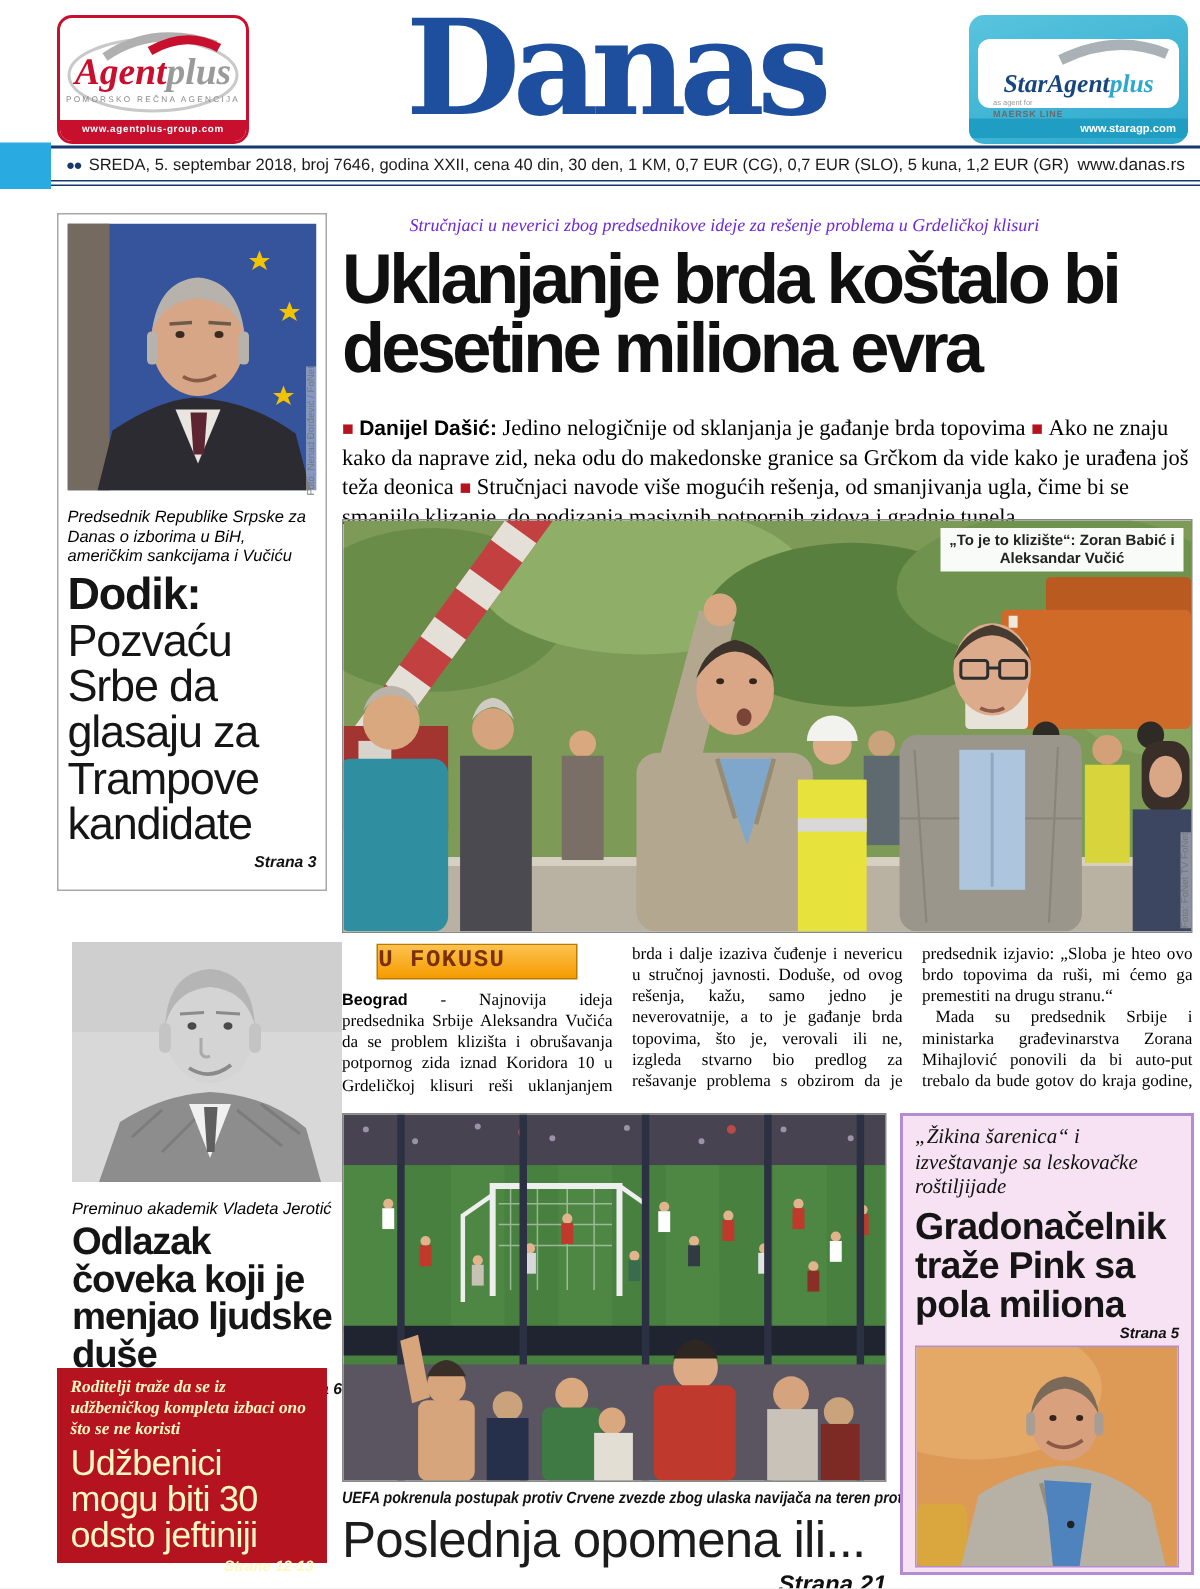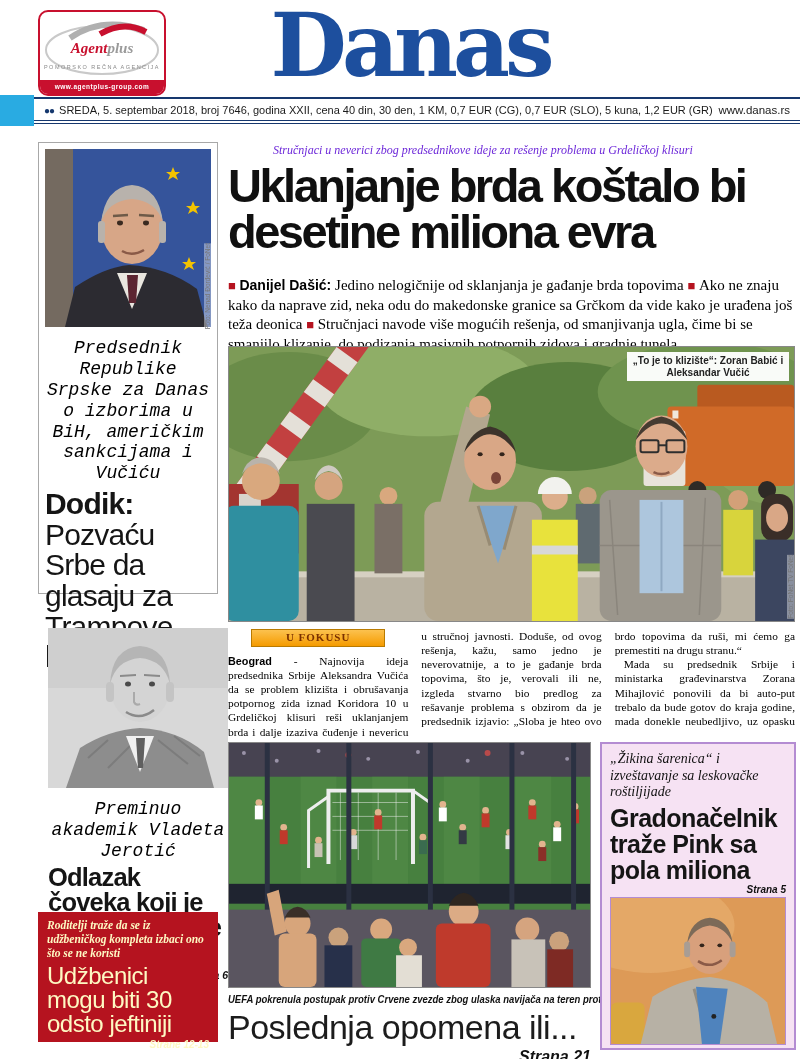--- a/index.html
+++ b/index.html
@@ -6,21 +6,21 @@
   .page{position:relative;width:800px;height:1059px;background:#fff;margin:0 auto;overflow:hidden;
         font-family:"Liberation Sans",sans-serif;color:#111;}
   
   .masthead{position:absolute;left:180px;top:-4px;width:460px;text-align:center;
             font-family:"DejaVu Serif",serif;font-weight:bold;font-size:88px;line-height:98px;
             color:#1d4f9e;letter-spacing:-5px;}
   .logo-agent{position:absolute;left:38px;top:10px;width:128px;height:86px;border:2px solid #c8102e;
               border-radius:10px;background:#fff;overflow:hidden;box-sizing:border-box;}
   .logo-agent svg{position:absolute;left:0;top:0;}
   .ag-name{position:absolute;left:0;top:26px;width:100%;text-align:center;
-           font-family:"Liberation Serif",serif;font-style:italic;font-weight:bold;font-size:15px;line-height:21px;}
+           font-family:"Liberation Serif",serif;font-style:italic;font-weight:bold;font-size:25px;line-height:21px;}
   .ag-red{color:#c8102e;} .ag-grey{color:#9a9a9a;}
   .ag-tag{position:absolute;left:0;top:52px;width:100%;text-align:center;font-size:5.5px;
           letter-spacing:1.5px;color:#8a8a8a;}
   .ag-bar{position:absolute;left:0;bottom:0;width:100%;height:14px;background:#c8102e;color:#fff;
           font-size:6.5px;font-weight:bold;text-align:center;line-height:14px;letter-spacing:.5px;}
   .logo-star{position:absolute;left:646px;top:10px;width:146px;height:86px;border-radius:10px;
              background:linear-gradient(160deg,#59c4de,#2da8cc);overflow:hidden;}
   .st-panel{position:absolute;left:6px;top:16px;width:134px;height:46px;background:#fff;border-radius:8px;}
   .st-name{position:absolute;left:0;top:20px;width:100%;text-align:center;
            font-family:"Liberation Serif",serif;font-style:italic;font-weight:bold;font-size:17px;}
@@ -34,22 +34,22 @@
            border-bottom:4px double #16386e;box-sizing:border-box;}
   .dateline{position:absolute;left:44px;top:104px;font-size:11px;color:#1a1a1a;}
   .date-bullets{color:#16386e;font-size:10px;letter-spacing:-1px;margin-right:5px;}
   .website{position:absolute;right:10px;top:104px;font-size:11.5px;color:#1a1a1a;}
   
   .box-dodik{position:absolute;left:38px;top:142px;width:180px;height:452px;border:1px solid #a8a8a8;
              padding:6px;box-sizing:border-box;}
   .ph{position:relative;display:block;}
   .vcredit{position:absolute;right:0;bottom:2px;writing-mode:vertical-rl;transform:rotate(180deg);
            font-size:6.5px;color:#777;background:rgba(255,255,255,.4);}
-  .cap-serif{font-family:Liberation Mono, monospace;font-style:italic;font-size:18px;line-height:1.16;
-             margin-top:7px;color:#000;text-align:center;}
+  .cap-serif{font-family:Liberation Sans, sans-serif;font-style:italic;font-size:11px;line-height:1.16;
+             margin-top:7px;color:#000;}
   .hl-dodik{margin-top:5px;letter-spacing:-0.8px;line-height:1.02;font-size:30px;color:#151515;}
   .hl-dodik .hl-bold{display:block;font-weight:bold;}
   .hl-dodik .hl-rest{display:block;font-weight:normal;}
   .pageref{text-align:right;font-weight:bold;font-style:italic;font-size:10.5px;margin-top:3px;color:#111;}
   .sec-jerotic{position:absolute;left:48px;top:600px;width:180px;margin-top:28px;}
   .hl-jerotic{margin-top:3px;font-weight:bold;font-size:25.5px;line-height:0.99;letter-spacing:-0.8px;color:#151515;}
   .box-udzb{position:absolute;left:38px;top:912px;width:180px;height:130px;background:#b5131f;color:#fef9c3;
             padding:7px 9px;box-sizing:border-box;}
   .udzb-kicker{font-family:"Liberation Serif",serif;font-style:italic;font-weight:bold;font-size:11.5px;line-height:1.2;}
   .udzb-headline{font-size:24px;line-height:0.99;margin-top:4px;letter-spacing:-0.5px;}
@@ -64,22 +64,22 @@
   .lead-item::before{content:"■ ";color:#b5131f;font-family:"Liberation Sans",sans-serif;font-size:13px;}
   .lead-item b{font-family:"Liberation Sans",sans-serif;font-size:14px;}
   .mainphoto{position:absolute;left:228px;top:346px;width:567px;height:276px;border:1px solid #888;
              box-sizing:border-box;overflow:hidden;}
   .photo-cap{position:absolute;top:5px;right:5px;width:152px;background:rgba(255,255,255,.96);
              font-weight:bold;font-size:10px;line-height:1.15;padding:3px 5px;text-align:center;color:#222;}
   .article{position:absolute;left:228px;top:629px;width:567px;height:112px;overflow:hidden;
            column-count:3;column-gap:13px;font-family:"Liberation Serif",serif;font-size:11.4px;
            line-height:1.24;text-align:justify;color:#000;}
   .focus{width:132px;margin:0 auto 7px auto;background:linear-gradient(#fcc24f,#f59b00);
-         border:1px solid #b97a00;text-align:center;font-family:Liberation Serif, serif;
-         font-weight:bold;font-size:11px;color:#7a3000;padding:1px 0;letter-spacing:1px;}
+         border:1px solid #b97a00;text-align:left;font-family:Liberation Mono, monospace;
+         font-weight:bold;font-size:16px;color:#7a3000;padding:1px 0;letter-spacing:1px;}
   .article p{margin:0;}
   .article .city{font-family:"Liberation Sans",sans-serif;font-weight:bold;font-size:10.8px;}
   .article .indent{text-indent:9px;}
   
   .football{position:absolute;left:228px;top:742px;width:363px;}
   .fb-photo{display:block;border:1px solid #888;box-sizing:border-box;}
   .fb-kicker{margin-top:5px;width:413px;transform:scaleX(.88);transform-origin:0 0;
              font-weight:bold;font-style:italic;font-size:10.8px;color:#111;white-space:nowrap;}
   .fb-headline{margin-top:3px;font-size:34px;font-weight:normal;letter-spacing:-0.5px;color:#1c1c1c;}
   .fb-ref{text-align:right;font-weight:bold;font-style:italic;font-size:16px;margin-top:1px;}
@@ -102,20 +102,31 @@
       <path d="M30,26 Q62,4 104,18" fill="none" stroke="#b0b0b0" stroke-width="6"></path>
       <path d="M60,22 Q84,8 106,20" fill="none" stroke="#c8102e" stroke-width="6"></path>
     </svg>
     <div class="ag-name"><span class="ag-red">Agent</span><span class="ag-grey">plus</span></div>
     <div class="ag-tag">POMORSKO REČNA AGENCIJA</div>
     <div class="ag-bar">www.agentplus-group.com</div>
   </div>
 
   <div class="masthead">Danas</div>
 
+  <div class="logo-star">
+    <div class="st-panel">
+      <svg width="134" height="46" viewBox="0 0 134 46">
+        <path d="M55,14 Q92,-4 126,10" fill="none" stroke="#aab2b8" stroke-width="7"></path>
+      </svg>
+      <div class="st-name"><span class="st-dark">StarAgent</span><span class="st-cyan">plus</span></div>
+      <div class="st-for">as agent for</div>
+      <div class="st-partner">MAERSK LINE</div>
+    </div>
+    <div class="st-bar">www.staragp.com</div>
+  </div>
 
   <div class="datebar"></div>
   <div class="cyansq"></div>
   <div class="dateline"><span class="date-bullets">●●</span><span>SREDA, 5. septembar 2018, broj 7646, godina XXII, cena 40 din, 30 den, 1 KM, 0,7 EUR (CG), 0,7 EUR (SLO), 5 kuna, 1,2 EUR (GR)</span></div>
   <div class="website">www.danas.rs</div>
 
   <div class="box-dodik">
     <span class="ph">
       <svg width="166" height="178" viewBox="0 0 166 178">
         <rect width="166" height="178" fill="#35549b"></rect>

